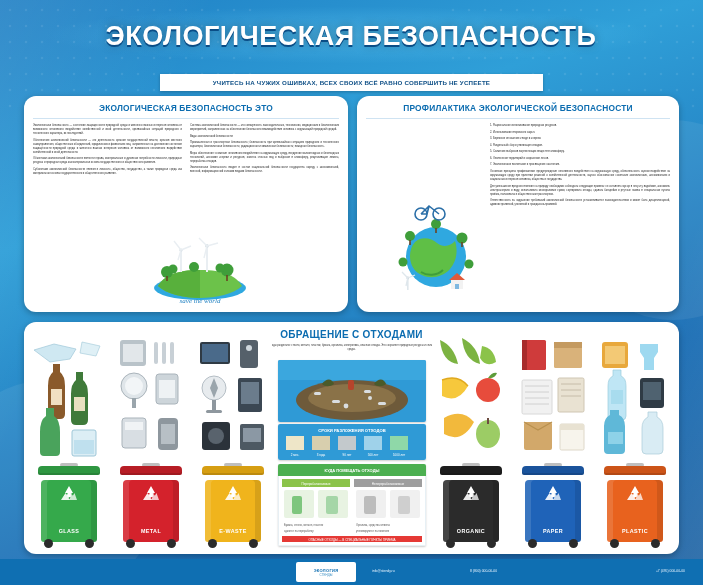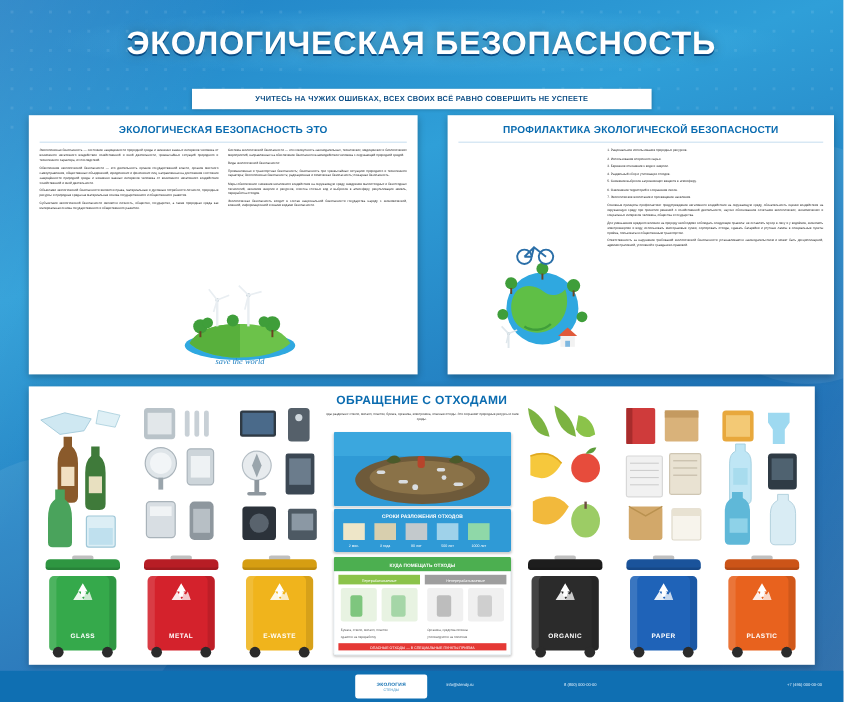--- a/index.html
+++ b/index.html
@@ -61,40 +61,40 @@
   }
   .ribbon span{
     font-size:6.2px; font-weight:bold; color:#0e4f86; letter-spacing:.2px;
     text-transform:uppercase;
   }
 
   
   .panel{
     position:absolute;
     background:#ffffff;
-    border-radius:0;
+    border-radius:12px;
     box-shadow:0 2px 6px rgba(0,0,0,.28);
     padding:7px 9px;
     overflow:hidden;
   }
   .panel h2{
     margin:0 0 5px 0;
     font-size:8.4px; font-weight:bold; color:#0b6cb0;
     text-align:center; letter-spacing:.2px;
   }
   .panel .rule{
     height:1px; background:#cfe3f2; margin:0 0 5px 0;
   }
   .col-text{
     font-size:2.65px; line-height:1.5; color:#2a2a2a; text-align:justify;
   }
   .col-text p{ margin:0 0 2.6px 0; }
 
   #panel-left  { left:24px;  top:96px; width:324px; height:216px; }
-  #panel-right { left:357px; top:96px; width:322px; height:216px;margin-left:16px; }
+  #panel-right { left:357px; top:96px; width:322px; height:216px; }
 
   .two-col{ column-count:2; column-gap:8px; }
 
   
   .ill-left{
     position:absolute; left:110px; bottom:4px; width:130px; height:74px;
   }
   .ill-right{
     position:absolute; left:20px; bottom:10px; width:118px; height:100px;
   }

